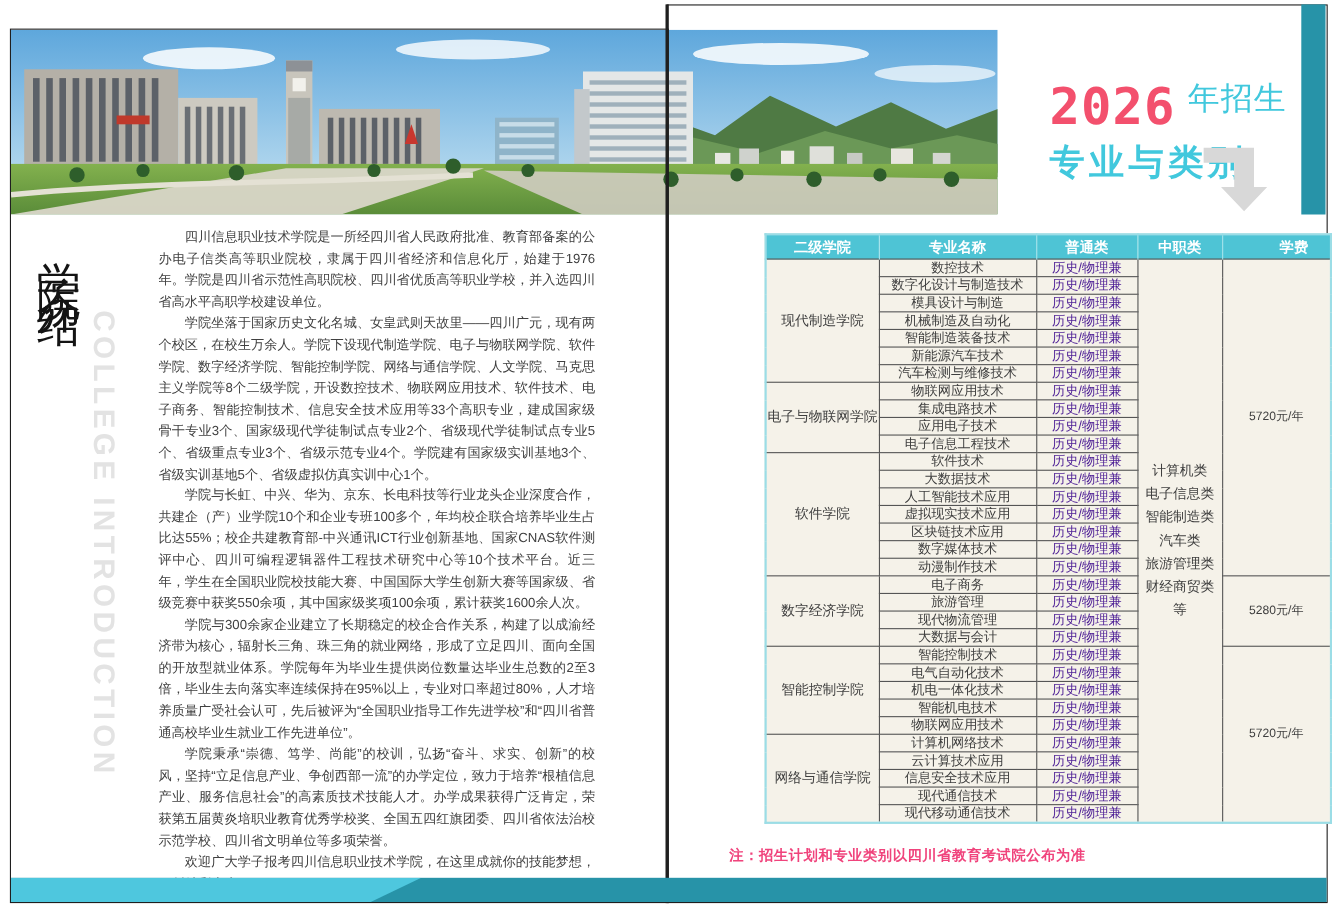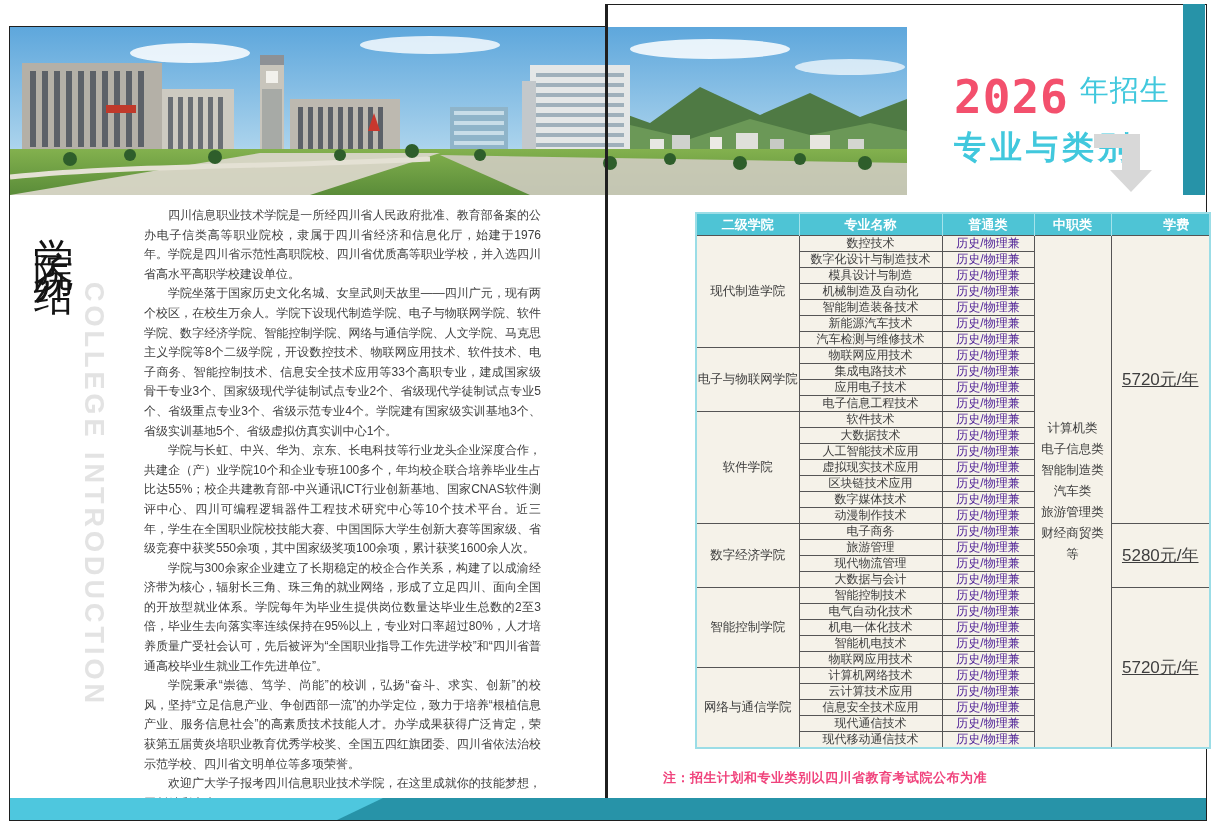--- a/index.html
+++ b/index.html
@@ -59,21 +59,21 @@
   }
   #admissions-table th:last-child{border-right:none;padding-left:32px;}
   #admissions-table td{
     background:#f5f2e9;border:1px solid #555555;color:#3e3e3e;
     text-align:center;vertical-align:middle;padding:0;font-size:12px;line-height:15px;
   }
   #admissions-table td.major{font-weight:500;}
   #admissions-table td.general{color:#4c1d95;font-weight:500;}
   #admissions-table td.college{font-size:12.5px;}
   #admissions-table td.vocational{font-size:12.5px;line-height:21px;}
-  #admissions-table td.tuition{font-size:17px;text-decoration:underline;}
+  #admissions-table td.tuition{font-size:11px;}
 
   
   #note{position:absolute;left:663px;top:769px;font-size:13px;font-weight:bold;color:#f0437c;letter-spacing:0.5px;}
 
   
   #bottom-bar{position:absolute;left:10px;top:798px;width:1196px;height:22px;background:#2793a8;}
   #bottom-bar-light{position:absolute;left:0;top:0;width:383px;height:22px;background:#4ec7de;
     clip-path:polygon(0 0,373px 0,327px 100%,0 100%);}
 </style>
 </head>

